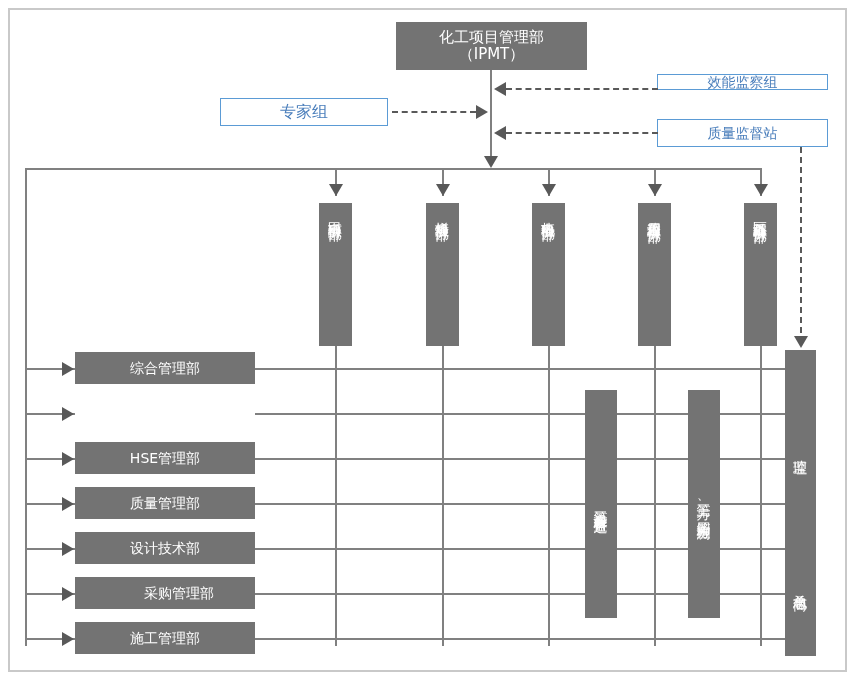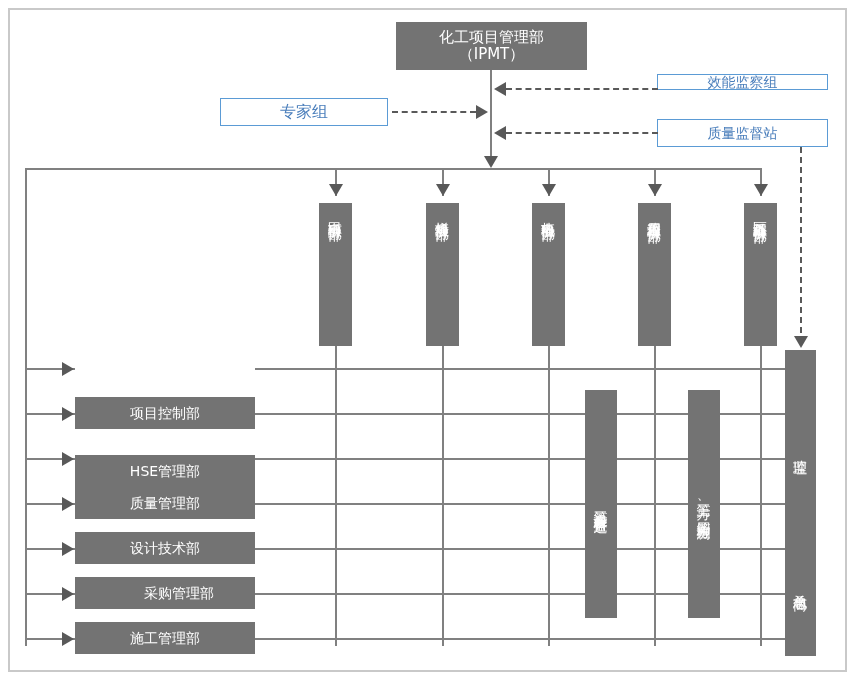--- a/index.html
+++ b/index.html
@@ -190,32 +190,32 @@
   </div>
 
   <div class="line-v" style="left:335px; top:346px; height:300px;"></div>
   <div class="line-v" style="left:442px; top:346px; height:300px;"></div>
   <div class="line-v" style="left:548px; top:346px; height:300px;"></div>
   <div class="line-v" style="left:654px; top:346px; height:300px;"></div>
   <div class="line-v" style="left:760px; top:346px; height:300px;"></div>
 
   <div class="line-h" style="left:25px; top:368px; width:50px;"></div>
   <div class="arrow arrow-right" style="left:62px; top:362px;"></div>
+  <div class="box-fill" style="left:75px; top:352px; width:180px; height:32px; font-size:14px;">
+    <span>综合管理部</span>
+  </div>
   <div class="line-h" style="left:255px; top:368px; width:545px;"></div>
 
   <div class="line-h" style="left:25px; top:413px; width:50px;"></div>
   <div class="arrow arrow-right" style="left:62px; top:407px;"></div>
-  <div class="box-fill" style="left:75px; top:397px; width:180px; height:32px; font-size:14px;">
-    <span>项目控制部</span>
-  </div>
   <div class="line-h" style="left:255px; top:413px; width:545px;"></div>
 
   <div class="line-h" style="left:25px; top:458px; width:50px;"></div>
   <div class="arrow arrow-right" style="left:62px; top:452px;"></div>
-  <div class="box-fill" style="left:75px; top:442px; width:180px; height:32px; font-size:14px;margin-top:13px;">
+  <div class="box-fill" style="left:75px; top:442px; width:180px; height:32px; font-size:14px;">
     <span>HSE管理部</span>
   </div>
   <div class="line-h" style="left:255px; top:458px; width:545px;"></div>
 
   <div class="line-h" style="left:25px; top:503px; width:50px;"></div>
   <div class="arrow arrow-right" style="left:62px; top:497px;"></div>
   <div class="box-fill" style="left:75px; top:487px; width:180px; height:32px; font-size:14px;">
     <span>质量管理部</span>
   </div>
   <div class="line-h" style="left:255px; top:503px; width:545px;"></div>

